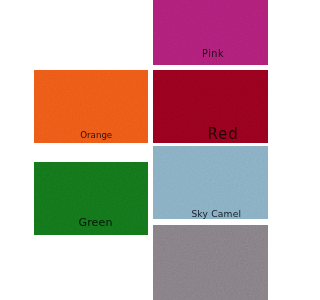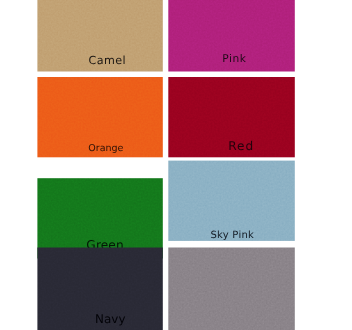--- a/index.html
+++ b/index.html
@@ -45,68 +45,56 @@
   <defs>
     <filter id="fabric-grain" x="0" y="0" width="100%" height="100%" color-interpolation-filters="sRGB">
       <feTurbulence type="fractalNoise" baseFrequency="0.62" numOctaves="3" seed="7" stitchTiles="stitch" result="t"></feTurbulence>
       <feColorMatrix in="t" type="matrix" values="0 0 0 0.45 0.275  0 0 0 0.45 0.275  0 0 0 0.45 0.275  0 0 0 0 1"></feColorMatrix>
     </filter>
   </defs>
 </svg>
 
 <div id="board">
 
-  <div class="swatch" style="left:34px;top:0px;width:114px;height:65px;background:#c2a274">
-    <svg class="swatch-texture" width="114" height="65">
-        <rect width="100%" height="100%" filter="url(#fabric-grain)"></rect>
-      </svg>
-    <div class="swatch-label" style="color:#1c1713;font-size:10.14px;letter-spacing:0.386px;left:46.40px;top:50.57px">Camel</div>
-  </div>
 
   <div class="swatch" style="left:153px;top:0px;width:115px;height:65px;background:#b2217e">
     <svg class="swatch-texture" width="115" height="65">
         <rect width="100%" height="100%" filter="url(#fabric-grain)"></rect>
       </svg>
     <div class="swatch-label" style="color:#200a18;font-size:9.7px;letter-spacing:0.45px;left:49.10px;top:49.45px">Pink</div>
   </div>
 
   <div class="swatch" style="left:34px;top:70px;width:114px;height:73px;background:#ed5e19">
     <svg class="swatch-texture" width="114" height="73">
         <rect width="100%" height="100%" filter="url(#fabric-grain)"></rect>
       </svg>
     <div class="swatch-label" style="color:#2e1206;font-size:8.69px;letter-spacing:-0.022px;left:46.27px;top:60.87px">Orange</div>
   </div>
 
   <div class="swatch" style="left:153px;top:70px;width:115px;height:73px;background:#9c0220">
     <svg class="swatch-texture" width="115" height="73">
         <rect width="100%" height="100%" filter="url(#fabric-grain)"></rect>
       </svg>
-    <div class="swatch-label" style="color:#23020c;font-size:11px;letter-spacing:0.95px;left:54.43px;top:56.70px">Red</div>
+    <div class="swatch-label" style="color:#23020c;font-size:15px;letter-spacing:0.95px;left:54.43px;top:56.70px">Red</div>
   </div>
 
   <div class="swatch" style="left:34px;top:162px;width:114px;height:73px;background:#147a1c">
     <svg class="swatch-texture" width="114" height="73">
         <rect width="100%" height="100%" filter="url(#fabric-grain)"></rect>
       </svg>
     <div class="swatch-label" style="color:#031705;font-size:11.04px;letter-spacing:0.117px;left:44.53px;top:54.57px">Green</div>
   </div>
 
   <div class="swatch" style="left:153px;top:146px;width:115px;height:73px;background:#8db2c5">
     <svg class="swatch-texture" width="115" height="73">
         <rect width="100%" height="100%" filter="url(#fabric-grain)"></rect>
       </svg>
-    <div class="swatch-label" style="color:#141c26;font-size:9.1px;letter-spacing:0.213px;left:38.39px;top:63.64px">Sky Pink</div>
+    <div class="swatch-label" style="color:#141c26;font-size:9.1px;letter-spacing:0.213px;left:38.39px;top:63.64px">Sky Camel</div>
   </div>
 
-  <div class="swatch" style="left:34px;top:225px;width:114px;height:75px;background:#2a2a36">
-    <svg class="swatch-texture" width="114" height="75">
-        <rect width="100%" height="100%" filter="url(#fabric-grain)"></rect>
-      </svg>
-    <div class="swatch-label" style="color:#030308;font-size:10.82px;letter-spacing:0.071px;left:52.30px;top:60.92px">Navy</div>
-  </div>
 
   <div class="swatch" style="left:153px;top:225px;width:115px;height:75px;background:#8b848a">
     <svg class="swatch-texture" width="115" height="75">
         <rect width="100%" height="100%" filter="url(#fabric-grain)"></rect>
       </svg>
   </div>
 
 </div>
 
 </body></html>

